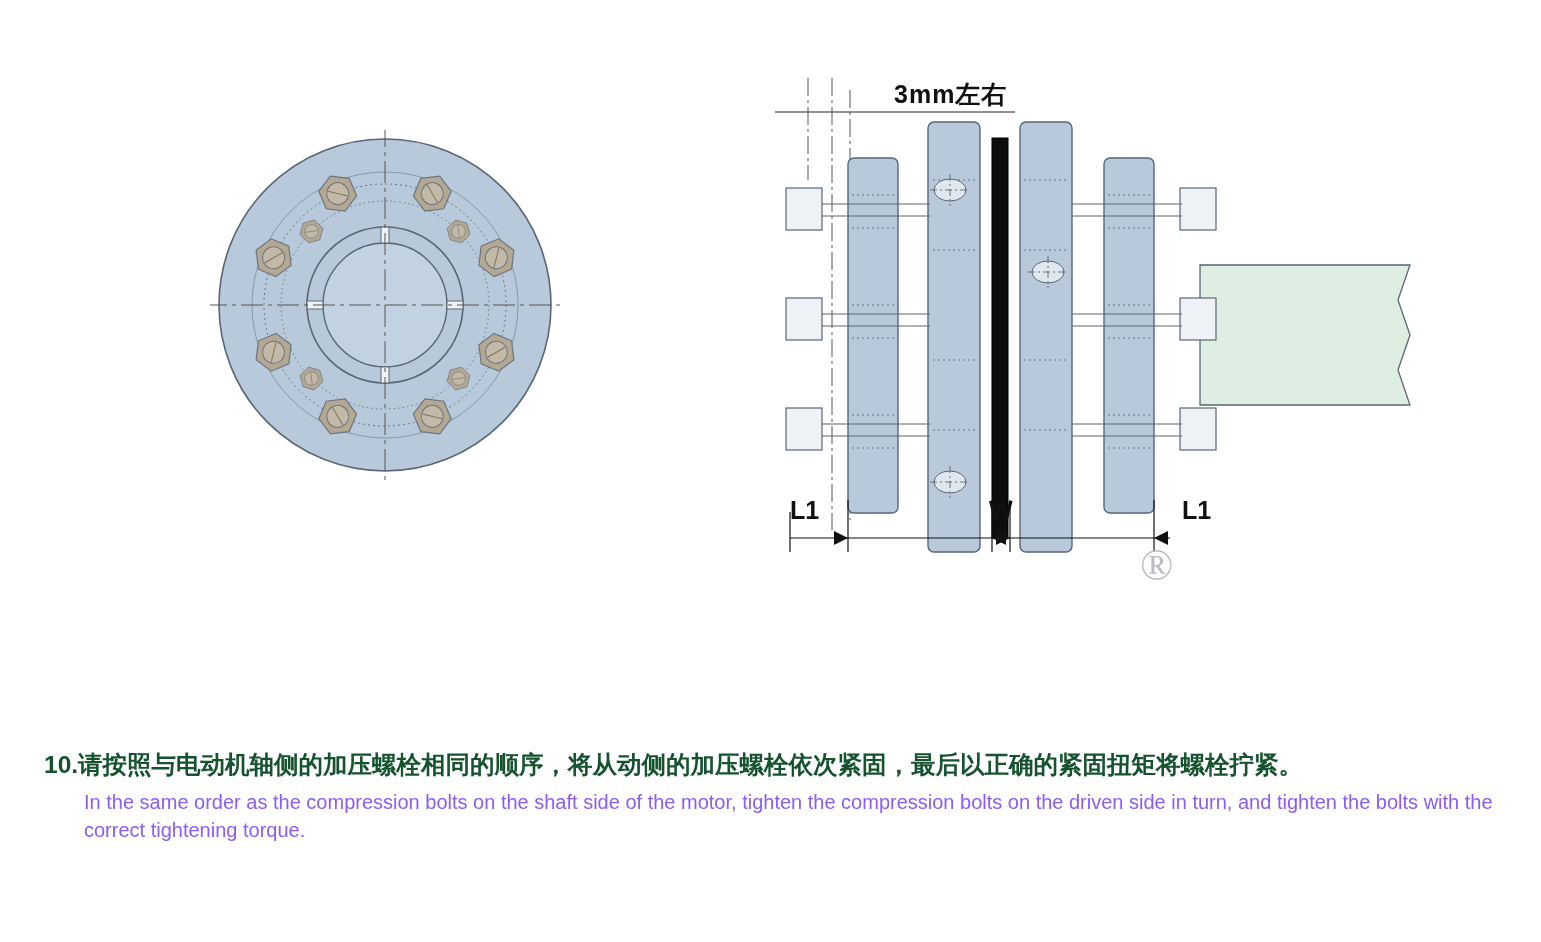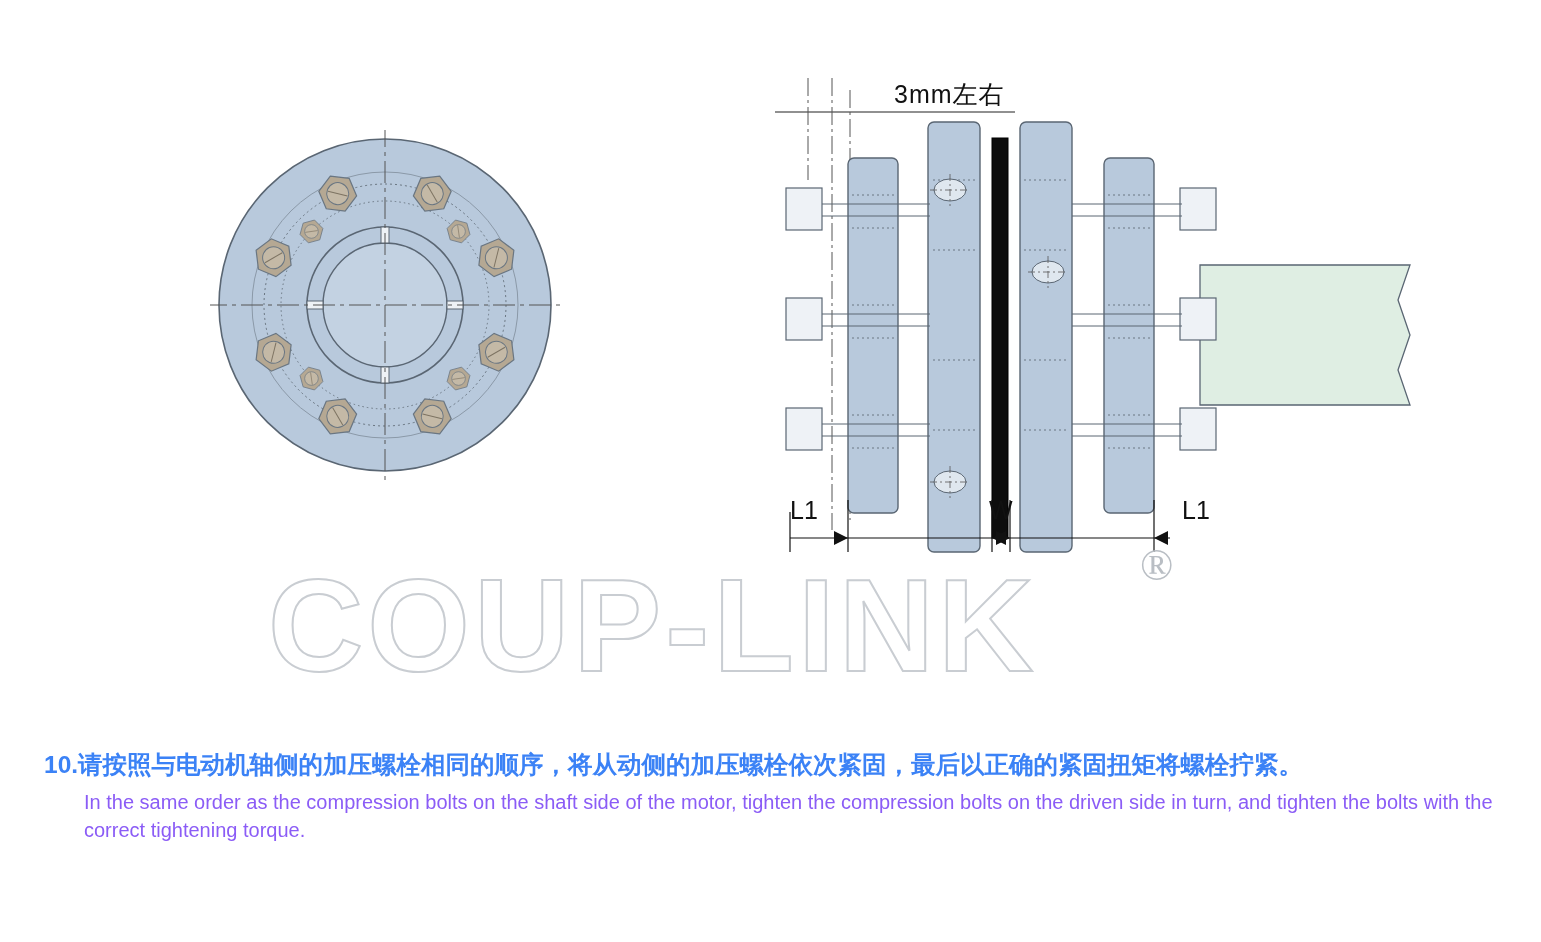--- a/index.html
+++ b/index.html
@@ -6,40 +6,40 @@
   body{width:1541px;height:942px;position:relative;font-family:"Liberation Sans",sans-serif;overflow:hidden;}
   .stage{position:absolute;left:0;top:0;width:1541px;height:942px;}
 
   
   .front-view{position:absolute;left:210px;top:130px;width:350px;height:350px;}
 
   
   .section-view{position:absolute;left:770px;top:60px;width:660px;height:500px;}
 
   
-  .dim-label{position:absolute;font-family:"Liberation Sans",sans-serif;font-weight:400;color:#111;}
+  .dim-label{position:absolute;font-family:"Liberation Sans",sans-serif;font-weight:700;color:#111;}
 
   
   .watermark{position:absolute;left:268px;top:556px;width:920px;height:140px;}
   .wm-text{
     font-family:"Liberation Sans",sans-serif;
     font-size:132px;
     font-weight:700;
     letter-spacing:4px;
     color:transparent;
     -webkit-text-stroke:2px #c9cdd2;
     text-stroke:2px #c9cdd2;
     line-height:140px;
     white-space:nowrap;
   }
   .wm-reg{position:absolute;left:1140px;top:540px;font-size:44px;color:#b9bec4;font-family:"Liberation Serif",serif;}
 
   
   .caption{position:absolute;left:44px;top:748px;width:1460px;}
-  .cap-zh{font-size:24.5px;font-weight:700;color:#3b82f6;letter-spacing:0px;line-height:34px;white-space:nowrap;}
+  .cap-zh{font-size:24.5px;font-weight:700;color:#14532d;letter-spacing:0px;line-height:34px;white-space:nowrap;}
   .cap-num{font-weight:700;}
   .cap-en{margin-left:40px;margin-top:6px;font-size:20px;color:#8b5cf6;line-height:28px;font-family:"Liberation Sans",sans-serif;}
 </style>
 </head>
 <body>
 
 <div class="stage">
 
   <div class="front-view">
     <svg width="350" height="350" viewBox="0 0 350 350">
@@ -185,23 +185,20 @@
       <polygon points="384,478 398,471 398,485" fill="#111"></polygon>
     </svg>
 
     
     <div class="dim-label" style="left:124px;top:18px;font-size:25px;letter-spacing:1px;">3mm左右</div>
     <div class="dim-label" style="left:20px;top:436px;font-size:25px;">L1</div>
     <div class="dim-label" style="left:219px;top:436px;font-size:25px;">W</div>
     <div class="dim-label" style="left:412px;top:436px;font-size:25px;">L1</div>
   </div>
 
-  <div class="watermark">
-    <div class="wm-text">COUP-LINK</div>
-  </div>
   <div class="wm-reg">®</div>
 
   <div class="caption">
     <div class="cap-zh">
       <span class="cap-num">10.</span><span>请按照与电动机轴侧的加压螺栓相同的顺序，将从动侧的加压螺栓依次紧固，最后以正确的紧固扭矩将螺栓拧紧。</span>
     </div>
     <div class="cap-en">In the same order as the compression bolts on the shaft side of the motor, tighten the compression bolts on the driven side in turn, and tighten the bolts with the correct tightening torque.</div>
   </div>
 
 </div>

